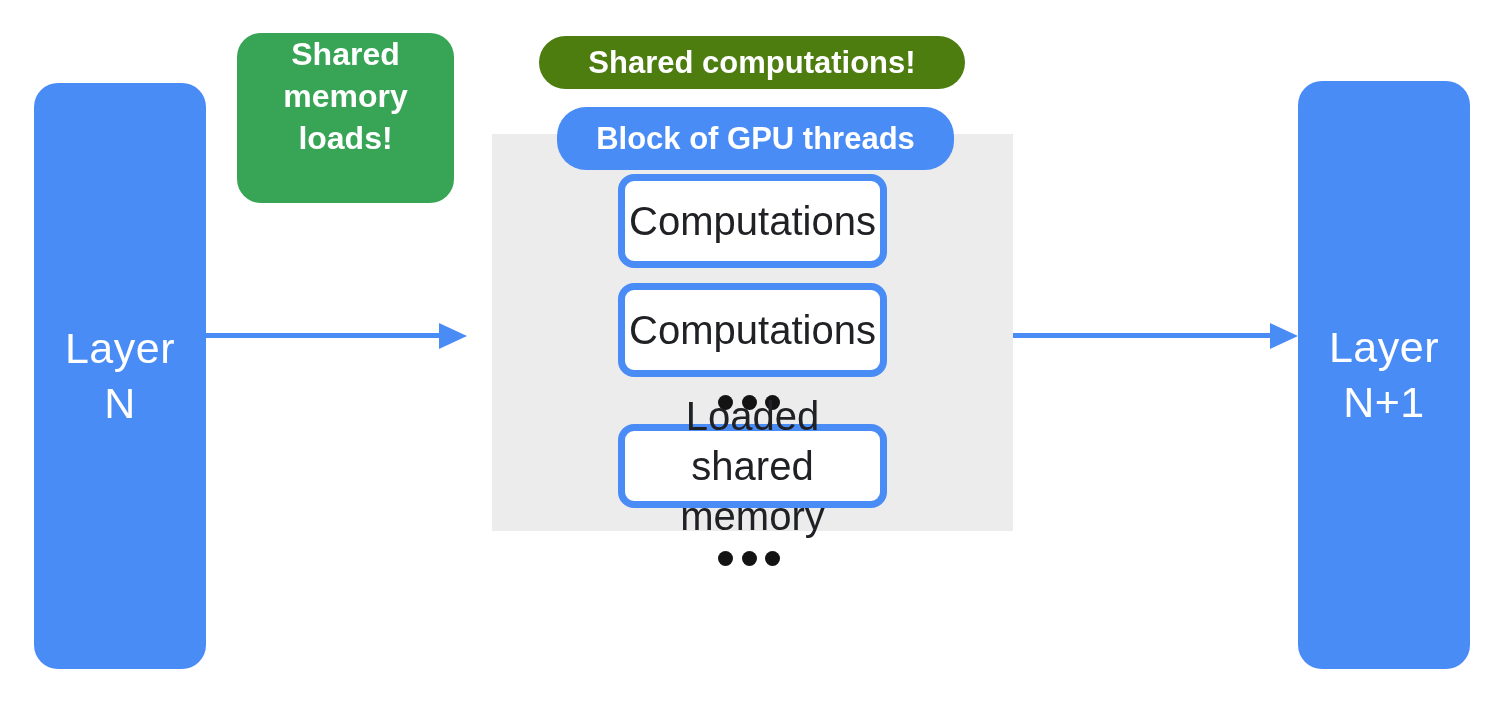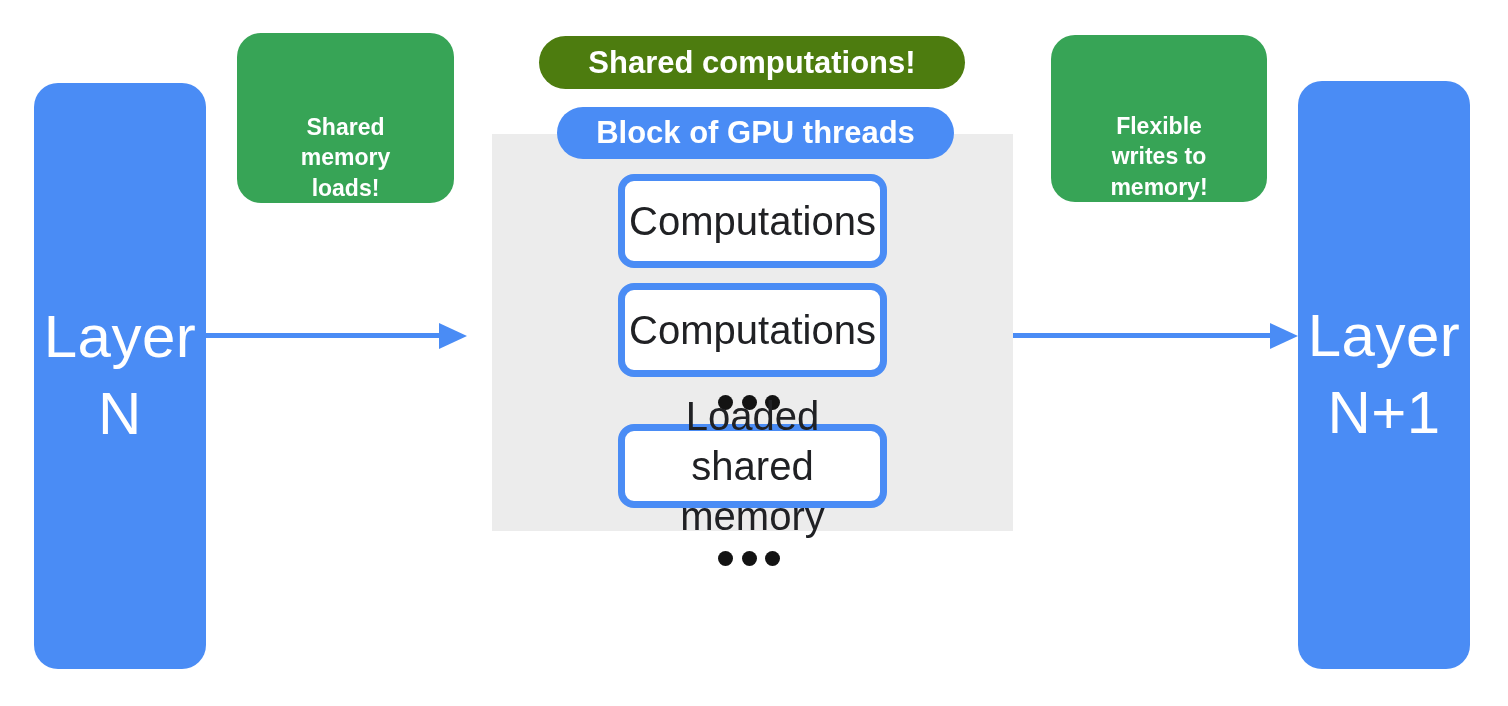--- a/index.html
+++ b/index.html
@@ -19,60 +19,60 @@
   
   .layer-box {
     position: absolute;
     background: #4A8CF5;
     border-radius: 24px;
     color: #ffffff;
     display: flex;
     align-items: center;
     justify-content: center;
     text-align: center;
-    font-size: 60px;
+    font-size: 43px;
     line-height: 1.28;
     white-space: pre-line;
     letter-spacing: 0.5px;
   }
   .layer-n  { left: 34px;   top: 83px; width: 172px; height: 586px; }
   .layer-n1 { left: 1298px; top: 81px; width: 172px; height: 588px; }
 
   
   .note-green {
     position: absolute;
     background: #37A456;
     border-radius: 24px;
     color: #ffffff;
     font-weight: bold;
     display: flex;
-    align-items: flex-end;
-    justify-content: center;
-    text-align: center;
-    font-size: 23px;
+    align-items: flex-start;
+    justify-content: center;
+    text-align: center;
+    font-size: 32px;
     line-height: 1.32;
     white-space: pre-line;
   }
   .note-left  { left: 237px;  top: 33px; width: 217px; height: 170px; }
   .note-right { left: 1051px; top: 35px; width: 216px; height: 167px; }
 
   
   .pill {
     position: absolute;
     color: #ffffff;
     font-weight: bold;
     font-size: 31px;
     display: flex;
     align-items: center;
     justify-content: center;
     text-align: center;
     z-index: 3;
   }
   .pill-green { left: 539px; top: 36px;  width: 426px; height: 53px; border-radius: 27px; background: #4d7c0f; }
-  .pill-blue  { left: 557px; top: 107px; width: 397px; height: 52px; border-radius: 29px; background: #4A8CF5; }
+  .pill-blue  { left: 557px; top: 107px; width: 397px; height: 63px; border-radius: 29px; background: #4A8CF5; }
 
   
   .gpu-block {
     position: absolute;
     left: 492px; top: 134px;
     width: 521px; height: 397px;
     background: #ECECEC;
     z-index: 1;
   }
 
@@ -198,25 +198,20 @@
 memory</span>
   </div>
 
   <div class="dots dots-below">
     <span class="dot"></span>
     <span class="dot"></span>
     <span class="dot"></span>
   </div>
 
 
-  <div class="note-green note-right">
-    <span>Flexible
-writes to
-memory!</span>
-  </div>
 
   <div class="arrow-line arrow-line-right"></div>
   <div class="arrow-head arrow-head-right"></div>
 
   <div class="layer-box layer-n1">
     <span>Layer
 N+1</span>
   </div>
 
 </div>

